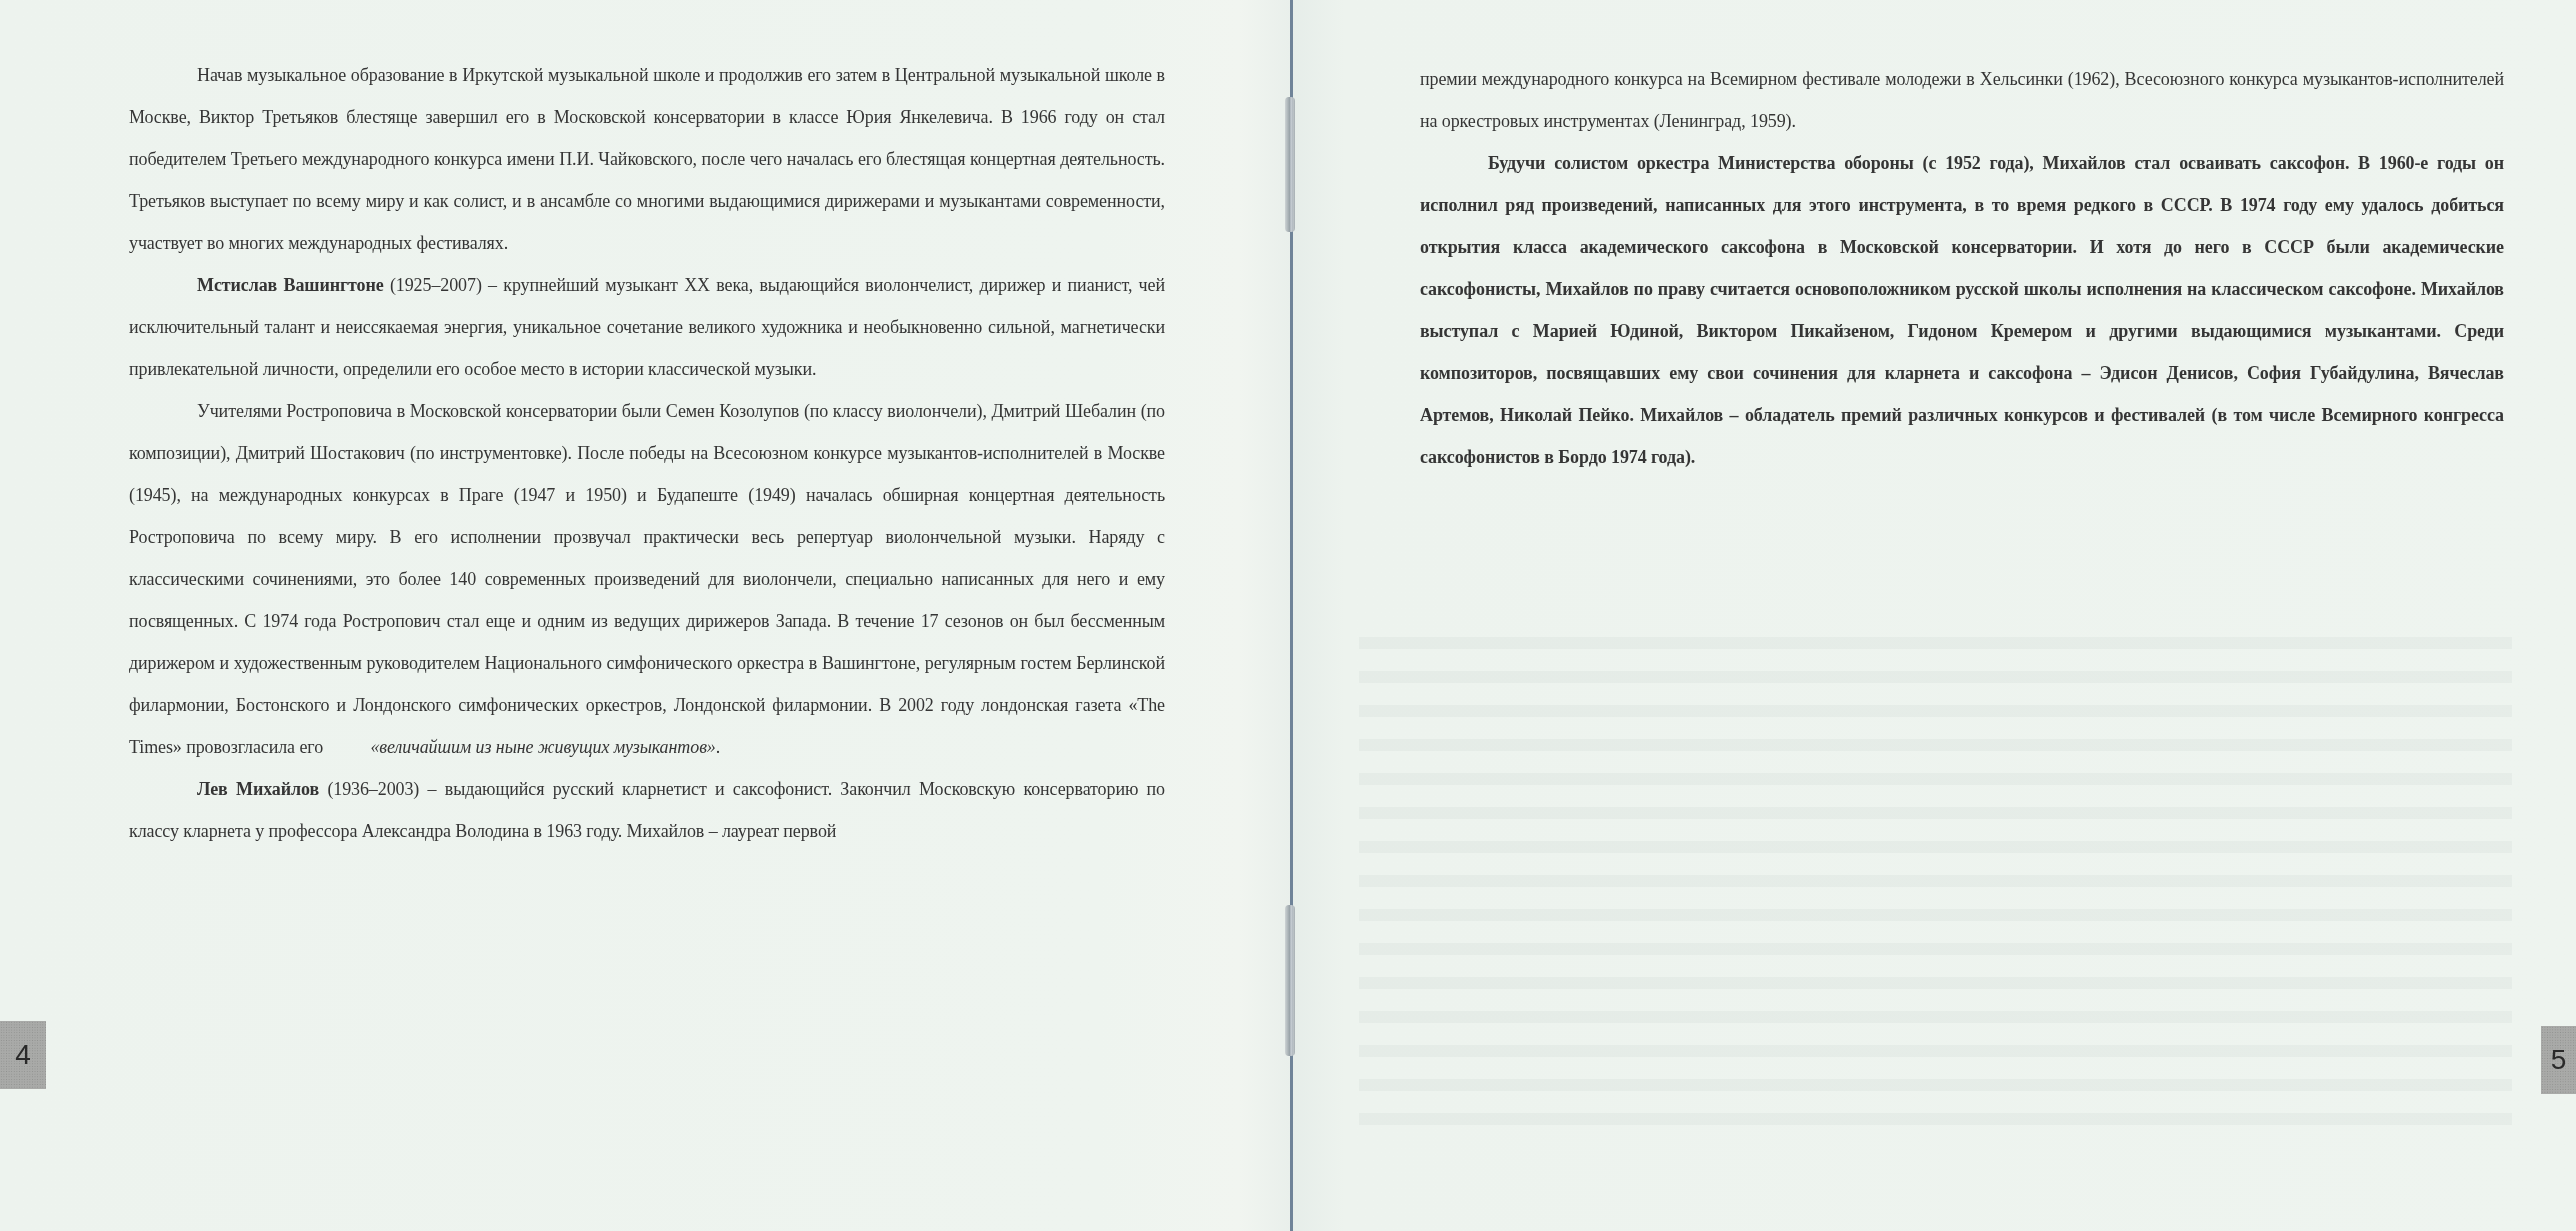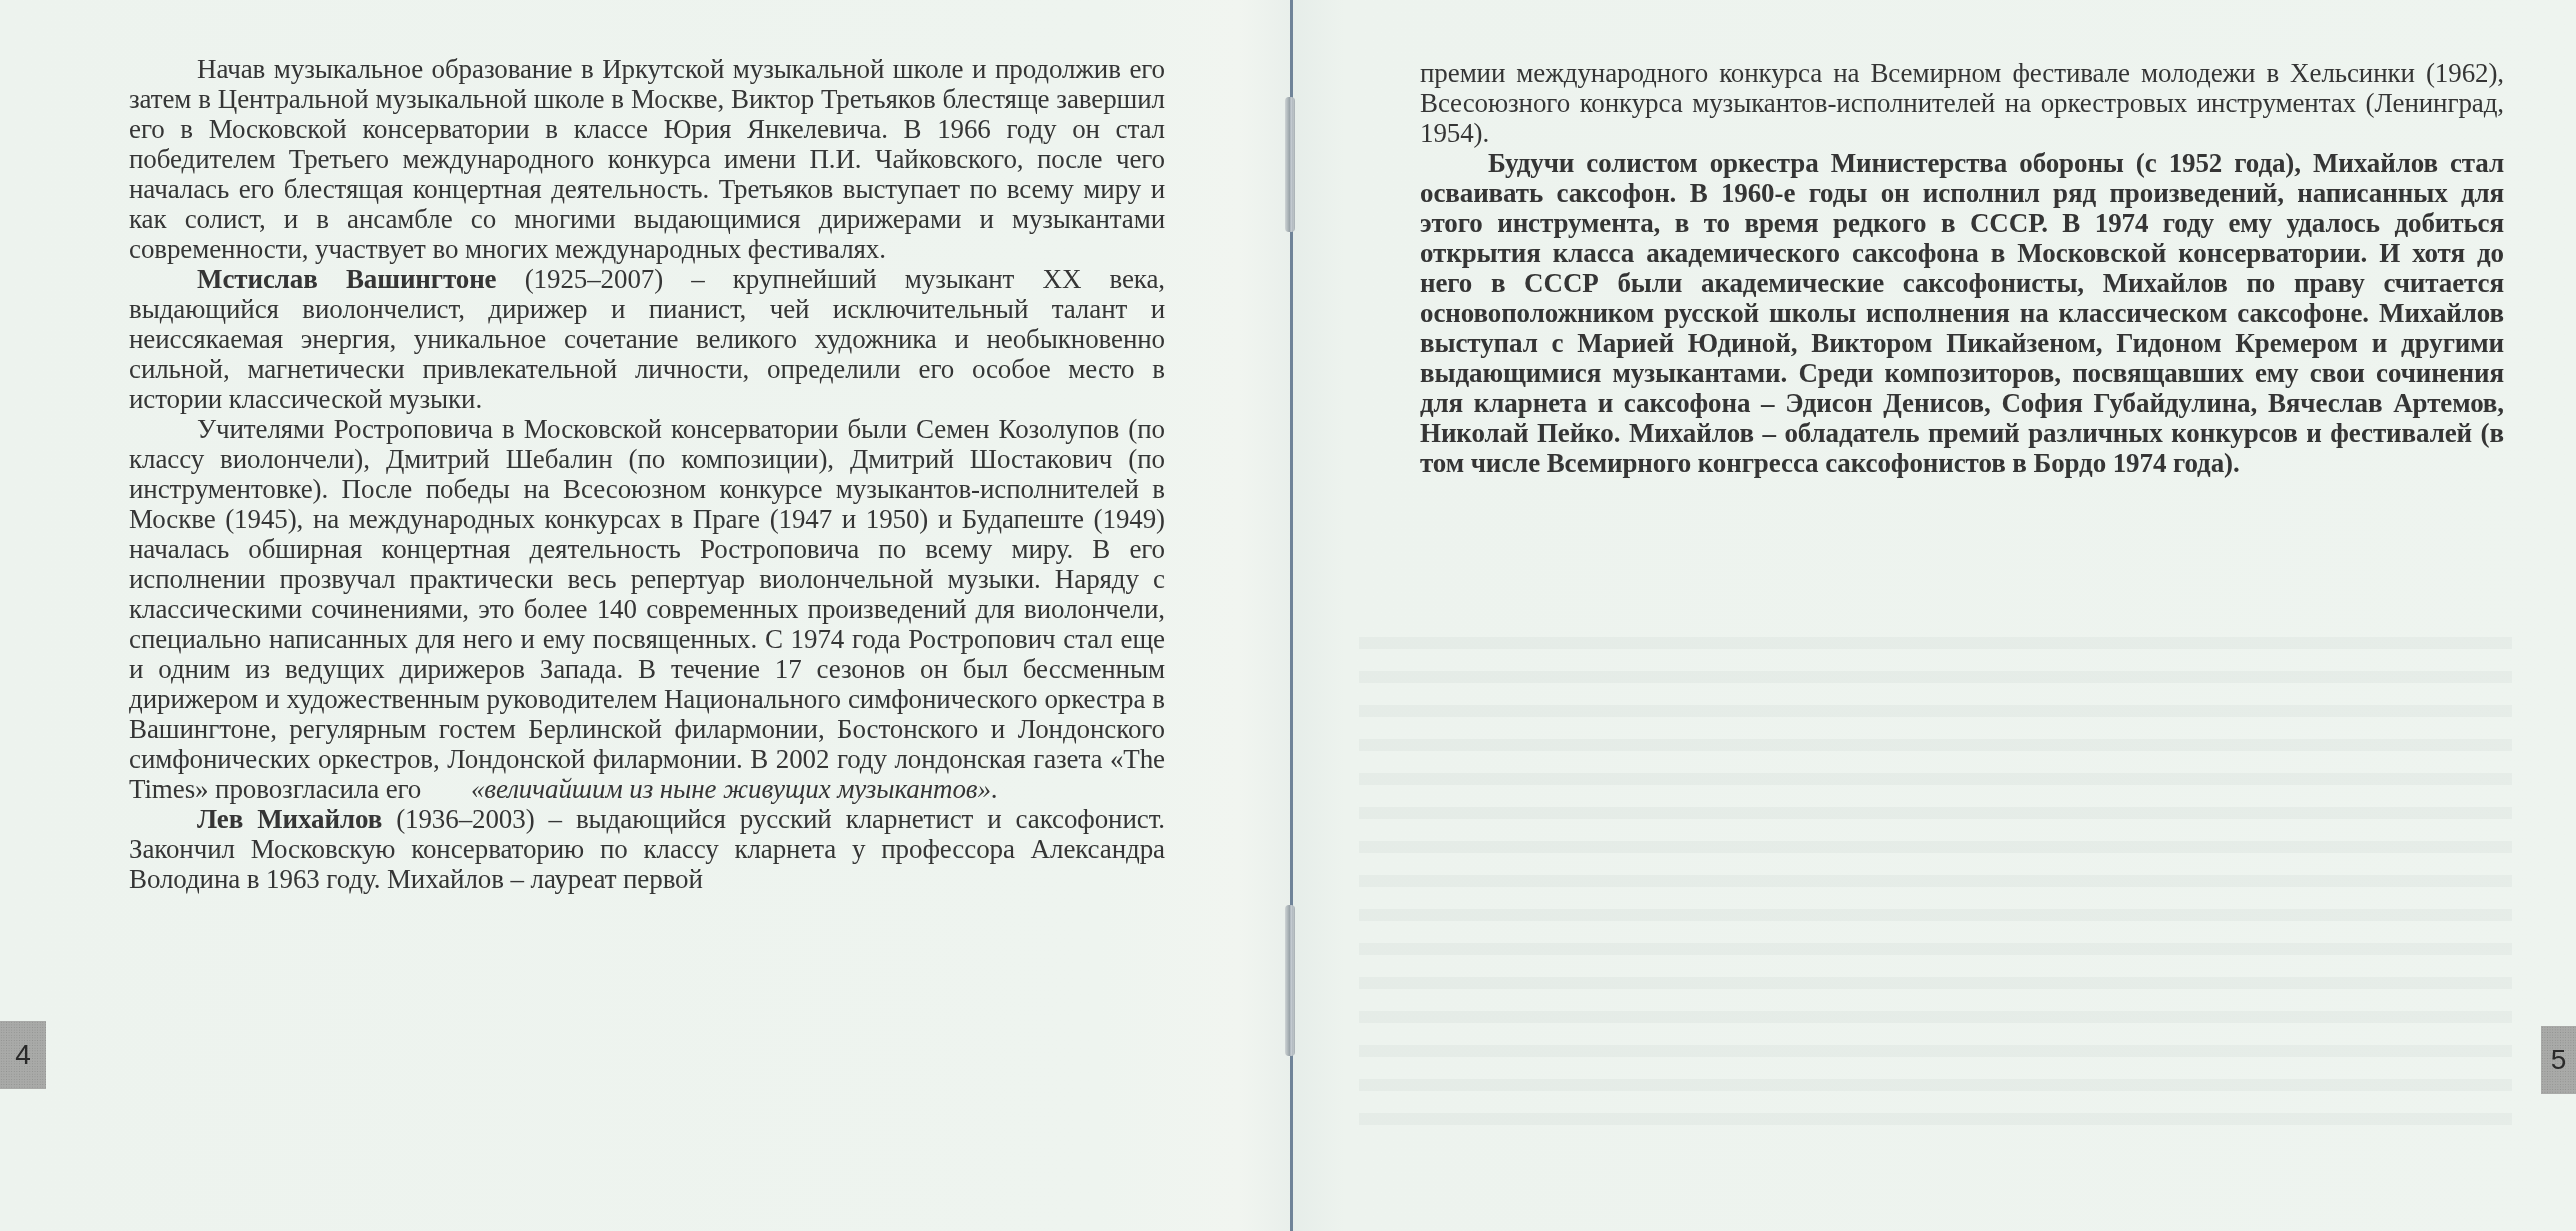--- a/index.html
+++ b/index.html
@@ -37,21 +37,21 @@
     position: absolute; left: 1285px; width: 10.3px;
     background: linear-gradient(90deg, #c9cfd1, #8d979e 45%, #d9dde0 60%, #9aa3a9);
     border-radius: 3.9px;
     opacity: 0.85;
   }
   .staple-top { top: 97px; height: 135px; }
   .staple-bottom { top: 905px; height: 151px; }
 
   .column {
     position: absolute; top: 0;
-    font-size: 27px; line-height: 30px;
+    font-size: 18px; line-height: 42px;
     text-align: justify;
     letter-spacing: -0.1px;
   }
   .column-left { left: 129px; width: 1036px; top: 54px; }
   .column-right { left: 1420px; width: 1084px; top: 58px; }
   .para { margin: 0; text-indent: 0; }
   .para.indent { text-indent: 68px; }
   .para.indent-r { text-indent: 68px; font-weight: bold; }
   .name { font-weight: bold; }
   .quote { font-style: italic; margin-left: 43px; }
@@ -83,21 +83,21 @@
 <div class="column column-left">
   <p class="para indent">
     <span>Начав музыкальное образование в Иркутской музыкальной школе и продолжив его затем в Центральной музыкальной школе в Москве, Виктор Третьяков блестяще завершил его в Московской консерватории в классе Юрия Янкелевича. В 1966 году он стал победителем Третьего международного конкурса имени П.И. Чайковского, после чего началась его блестящая концертная деятельность. Третьяков выступает по всему миру и как солист, и в ансамбле со многими выдающимися дирижерами и музыкантами современности, участвует во многих международных фестивалях.</span>
   </p>
   <p class="para indent"><span class="name">Мстислав Вашингтоне</span><span> (1925–2007) – крупнейший музыкант XX века, выдающийся виолончелист, дирижер и пианист, чей исключительный талант и неиссякаемая энергия, уникальное сочетание великого художника и необыкновенно сильной, магнетически привлекательной личности, определили его особое место в истории классической музыки.</span></p>
   <p class="para indent"><span>Учителями Ростроповича в Московской консерватории были Семен Козолупов (по классу виолончели), Дмитрий Шебалин (по композиции), Дмитрий Шостакович (по инструментовке). После победы на Всесоюзном конкурсе музыкантов-исполнителей в Москве (1945), на международных конкурсах в Праге (1947 и 1950) и Будапеште (1949) началась обширная концертная деятельность Ростроповича по всему миру. В его исполнении прозвучал практически весь репертуар виолончельной музыки. Наряду с классическими сочинениями, это более 140 современных произведений для виолончели, специально написанных для него и ему посвященных. С 1974 года Ростропович стал еще и одним из ведущих дирижеров Запада. В течение 17 сезонов он был бессменным дирижером и художественным руководителем Национального симфонического оркестра в Вашингтоне, регулярным гостем Берлинской филармонии, Бостонского и Лондонского симфонических оркестров, Лондонской филармонии. В 2002 году лондонская газета «The Times» провозгласила его </span><span class="quote">«величайшим из ныне живущих музыкантов»</span><span>.</span></p>
   <p class="para indent"><span class="name">Лев Михайлов</span><span> (1936–2003) – выдающийся русский кларнетист и саксофонист. Закончил Московскую консерваторию по классу кларнета у профессора Александра Володина в 1963 году. Михайлов – лауреат первой</span></p>
 </div>
 
 <div class="column column-right">
-  <p class="para"><span>премии международного конкурса на Всемирном фестивале молодежи в Хельсинки (1962), Всесоюзного конкурса музыкантов-исполнителей на оркестровых инструментах (Ленинград, 1954).</span></p>
+  <p class="para"><span>премии международного конкурса на Всемирном фестивале молодежи в Хельсинки (1962), Всесоюзного конкурса музыкантов-исполнителей на оркестровых инструментах (Ленинград, 1959).</span></p>
   <p class="para indent-r"><span>Будучи солистом оркестра Министерства обороны (с 1952 года), Михайлов стал осваивать саксофон. В 1960-е годы он исполнил ряд произведений, написанных для этого инструмента, в то время редкого в СССР. В 1974 году ему удалось добиться открытия класса академического саксофона в Московской консерватории. И хотя до него в СССР были академические саксофонисты, Михайлов по праву считается основоположником русской школы исполнения на классическом саксофоне. Михайлов выступал с Марией Юдиной, Виктором Пикайзеном, Гидоном Кремером и другими выдающимися музыкантами. Среди композиторов, посвящавших ему свои сочинения для кларнета и саксофона – Эдисон Денисов, София Губайдулина, Вячеслав Артемов, Николай Пейко. Михайлов – обладатель премий различных конкурсов и фестивалей (в том числе Всемирного конгресса саксофонистов в Бордо 1974 года).</span></p>
 </div>
 
 <div class="page-badge badge-left">
   <span>4</span>
 </div>
 <div class="page-badge badge-right">
   <span>5</span>
 </div>
 

